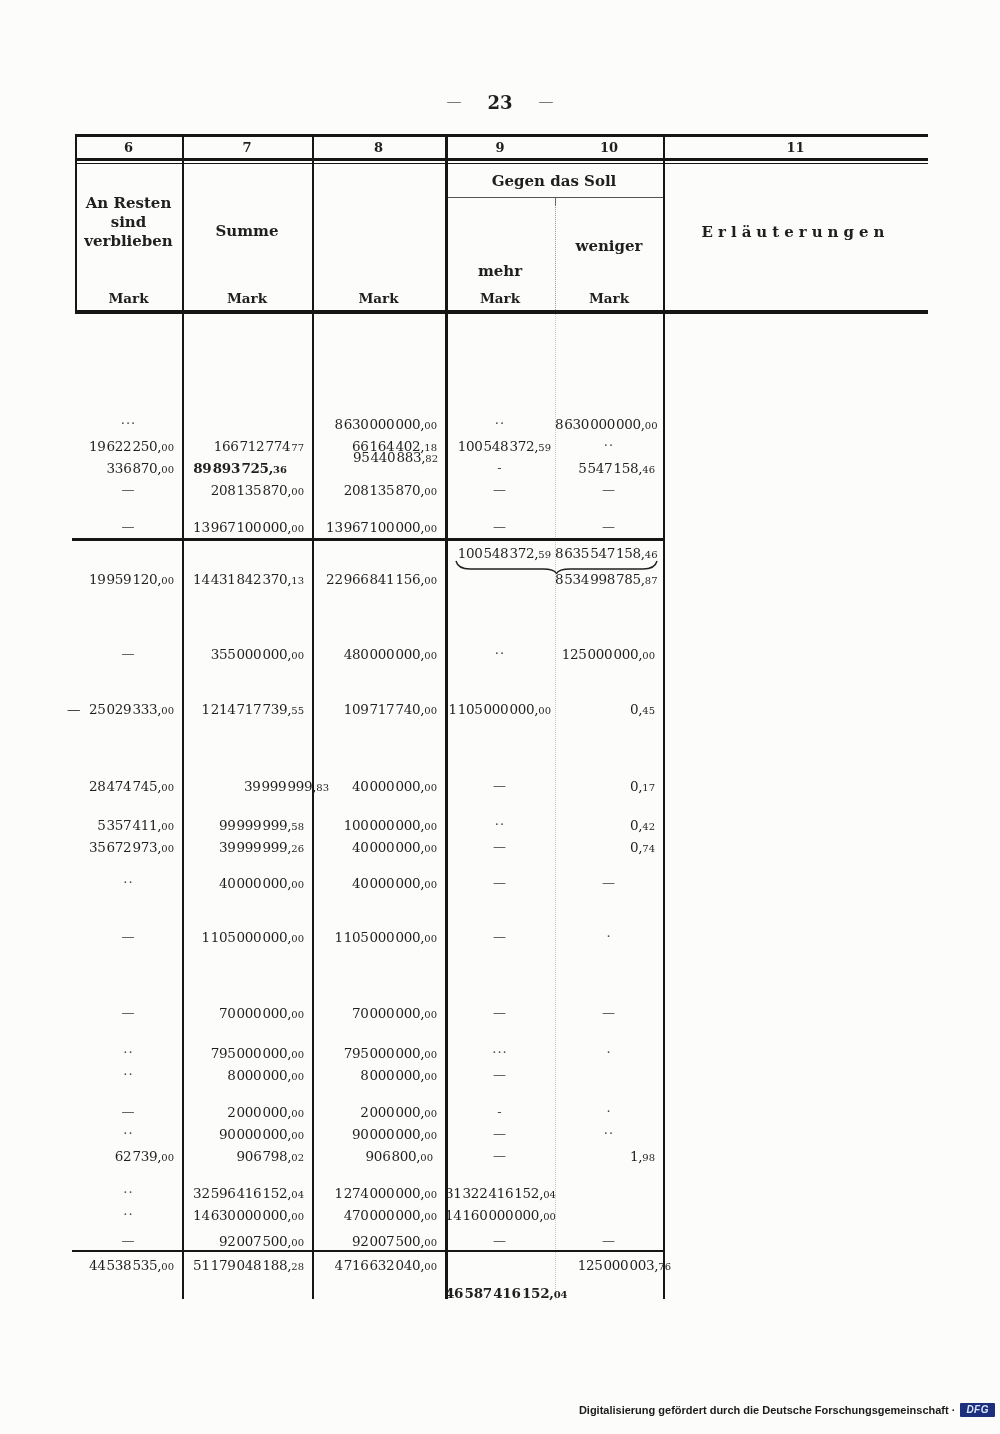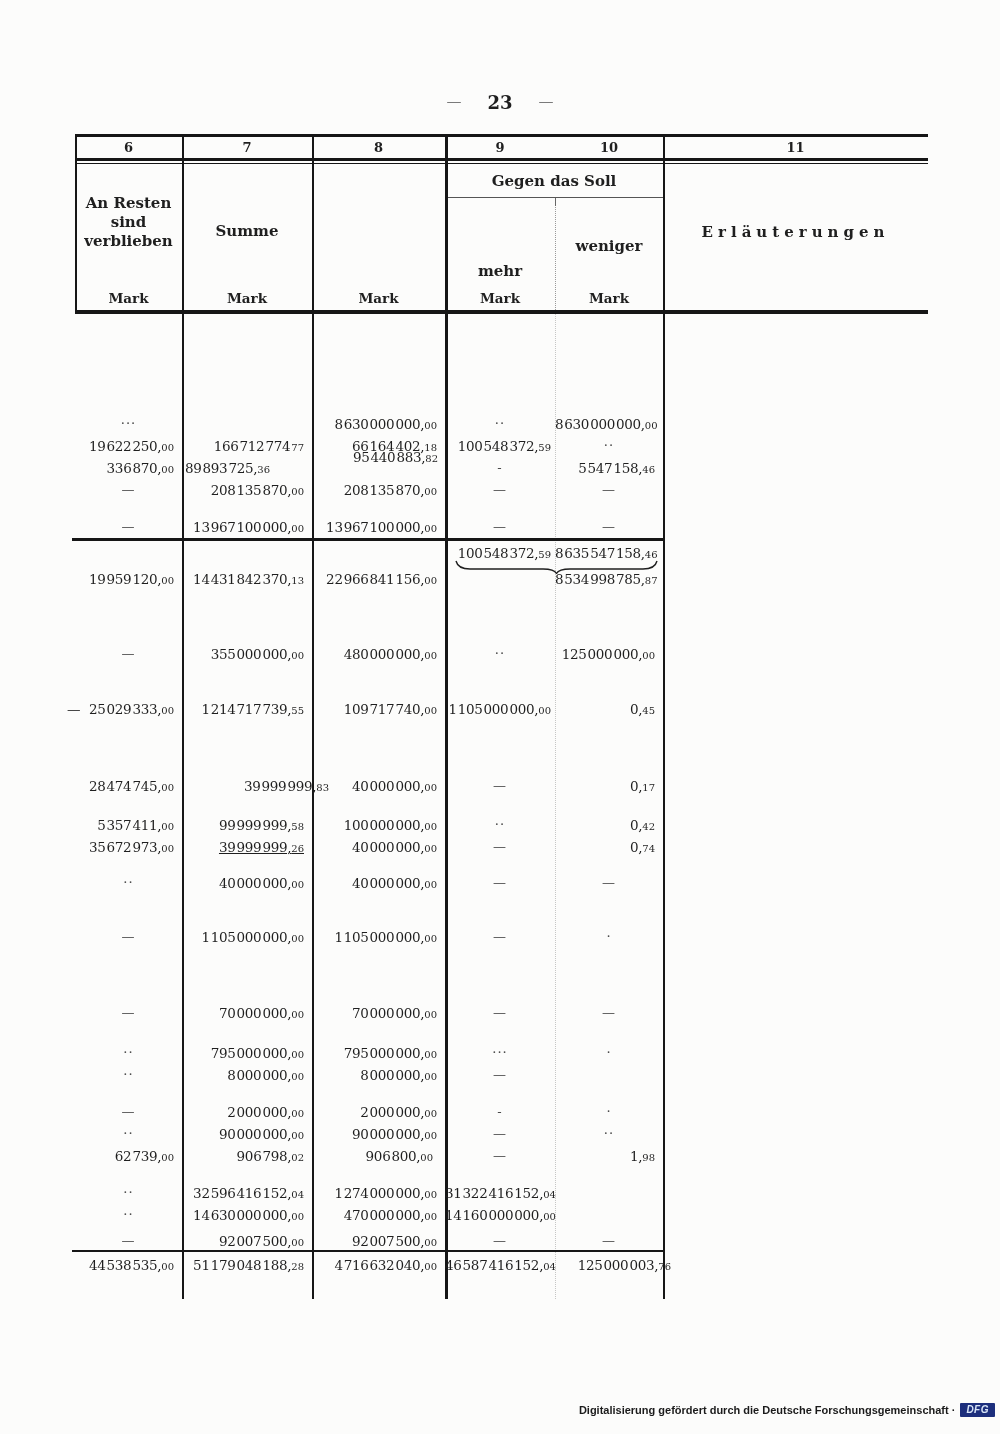--- a/index.html
+++ b/index.html
@@ -123,21 +123,21 @@
   <div class="cell c6 dash" style="left: 0px; width: 107px; top: 99px;">···</div>
       <div class="cell c8" style="left: 237px; width: 133px; top: 99px;">8 630 000 000,<span class="dec">00</span></div>
       <div class="cell c9 dash" style="left: 370px; width: 110px; top: 99px;">··</div>
       <div class="cell c10" style="left: 480px; width: 108px; top: 99px;">8 630 000 000,<span class="dec">00</span></div>
       <div class="cell c6" style="left: 0px; width: 107px; top: 121px;">19 622 250,<span class="dec">00</span></div>
       <div class="cell c7" style="left: 107px; width: 130px; top: 121px;">166 712 774 <span class="dec">77</span></div>
       <div class="cell c8" style="left: 237px; width: 133px; top: 121px;">66 164 402,<span class="dec">18</span></div>
       <div class="cell c9" style="left: 370px; width: 110px; top: 121px;">100 548 372,<span class="dec">59</span></div>
       <div class="cell c10 dash" style="left: 480px; width: 108px; top: 121px;">··</div>
       <div class="cell c6" style="left: 0px; width: 107px; top: 143px;">336 870,<span class="dec">00</span></div>
-      <div class="cell c7" style="left: 99px; width: 104px; top: 143px;">89 893 725,<span class="dec">36</span></div>
+      <div class="cell c7" style="left: 116px; width: 104px; top: 143px; font-weight: bold;">89 893 725,<span class="dec">36</span></div>
       <div class="cell c8" style="left: 237px; width: 134px; top: 132px;">95 440 883,<span class="dec">82</span></div>
       <div class="cell c9 dash" style="left: 370px; width: 110px; top: 143px;">-</div>
       <div class="cell c10" style="left: 480px; width: 108px; top: 143px;">5 547 158,<span class="dec">46</span></div>
       <div class="cell c6 dash" style="left: 0px; width: 107px; top: 165px;">—</div>
       <div class="cell c7" style="left: 107px; width: 130px; top: 165px;">208 135 870,<span class="dec">00</span></div>
       <div class="cell c8" style="left: 237px; width: 133px; top: 165px;">208 135 870,<span class="dec">00</span></div>
       <div class="cell c9 dash" style="left: 370px; width: 110px; top: 165px;">—</div>
       <div class="cell c10 dash" style="left: 480px; width: 108px; top: 165px;">—</div>
       <div class="cell c6 dash" style="left: 0px; width: 107px; top: 202px;">—</div>
       <div class="cell c7" style="left: 107px; width: 130px; top: 202px;">13 967 100 000,<span class="dec">00</span></div>
@@ -164,21 +164,21 @@
       <div class="cell c7" style="left: 107px; width: 155px; top: 461px;">39 999 999,<span class="dec">83</span></div>
       <div class="cell c8" style="left: 237px; width: 133px; top: 461px;">40 000 000,<span class="dec">00</span></div>
       <div class="cell c9 dash" style="left: 370px; width: 110px; top: 461px;">—</div>
       <div class="cell c10" style="left: 480px; width: 108px; top: 461px;">0,<span class="dec">17</span></div>
       <div class="cell c6" style="left: 0px; width: 107px; top: 500px;">5 357 411,<span class="dec">00</span></div>
       <div class="cell c7" style="left: 107px; width: 130px; top: 500px;">99 999 999,<span class="dec">58</span></div>
       <div class="cell c8" style="left: 237px; width: 133px; top: 500px;">100 000 000,<span class="dec">00</span></div>
       <div class="cell c9 dash" style="left: 370px; width: 110px; top: 500px;">··</div>
       <div class="cell c10" style="left: 480px; width: 108px; top: 500px;">0,<span class="dec">42</span></div>
       <div class="cell c6" style="left: 0px; width: 107px; top: 522px;">35 672 973,<span class="dec">00</span></div>
-      <div class="cell c7" style="left: 107px; width: 130px; top: 522px; text-decoration: underline;">39 999 999,<span class="dec">26</span></div>
+      <div class="cell c7" style="left: 107px; width: 130px; top: 522px;">39 999 999,<span class="dec">26</span></div>
       <div class="cell c8" style="left: 237px; width: 133px; top: 522px;">40 000 000,<span class="dec">00</span></div>
       <div class="cell c9 dash" style="left: 370px; width: 110px; top: 522px;">—</div>
       <div class="cell c10" style="left: 480px; width: 108px; top: 522px;">0,<span class="dec">74</span></div>
       <div class="cell c6 dash" style="left: 0px; width: 107px; top: 558px;">··</div>
       <div class="cell c7" style="left: 107px; width: 130px; top: 558px;">40 000 000,<span class="dec">00</span></div>
       <div class="cell c8" style="left: 237px; width: 133px; top: 558px;">40 000 000,<span class="dec">00</span></div>
       <div class="cell c9 dash" style="left: 370px; width: 110px; top: 558px;">—</div>
       <div class="cell c10 dash" style="left: 480px; width: 108px; top: 558px;">—</div>
       <div class="cell c6 dash" style="left: 0px; width: 107px; top: 612px;">—</div>
       <div class="cell c7" style="left: 107px; width: 130px; top: 612px;">1 105 000 000,<span class="dec">00</span></div>
@@ -223,21 +223,21 @@
       <div class="cell c8" style="left: 237px; width: 133px; top: 890px;">470 000 000,<span class="dec">00</span></div>
       <div class="cell c9" style="left: 370px; width: 110px; top: 890px;">14 160 000 000,<span class="dec">00</span></div>
       <div class="cell c6 dash" style="left: 0px; width: 107px; top: 916px;">—</div>
       <div class="cell c7" style="left: 107px; width: 130px; top: 916px;">92 007 500,<span class="dec">00</span></div>
       <div class="cell c8" style="left: 237px; width: 133px; top: 916px;">92 007 500,<span class="dec">00</span></div>
       <div class="cell c9 dash" style="left: 370px; width: 110px; top: 916px;">—</div>
       <div class="cell c10 dash" style="left: 480px; width: 108px; top: 916px;">—</div>
       <div class="cell c6" style="left: 0px; width: 107px; top: 940px;">44 538 535,<span class="dec">00</span></div>
       <div class="cell c7" style="left: 107px; width: 130px; top: 940px;">51 179 048 188,<span class="dec">28</span></div>
       <div class="cell c8" style="left: 237px; width: 133px; top: 940px;">4 716 632 040,<span class="dec">00</span></div>
-      <div class="cell c9" style="left: 370px; width: 110px; top: 940px;">46 587 416 152,<span class="dec">04</span></div>
+      <div class="cell c9" style="left: 370px; width: 110px; top: 968px; font-weight: bold;">46 587 416 152,<span class="dec">04</span></div>
       <div class="cell c10" style="left: 480px; width: 124px; top: 940px;">125 000 003,<span class="dec">76</span></div>
     </div>
 </div>
 
 <div class="footer">
   <span>Digitalisierung gefördert durch die Deutsche Forschungsgemeinschaft ·</span>
   <span class="dfgbox">DFG</span>
 </div>
 
 </body></html>

